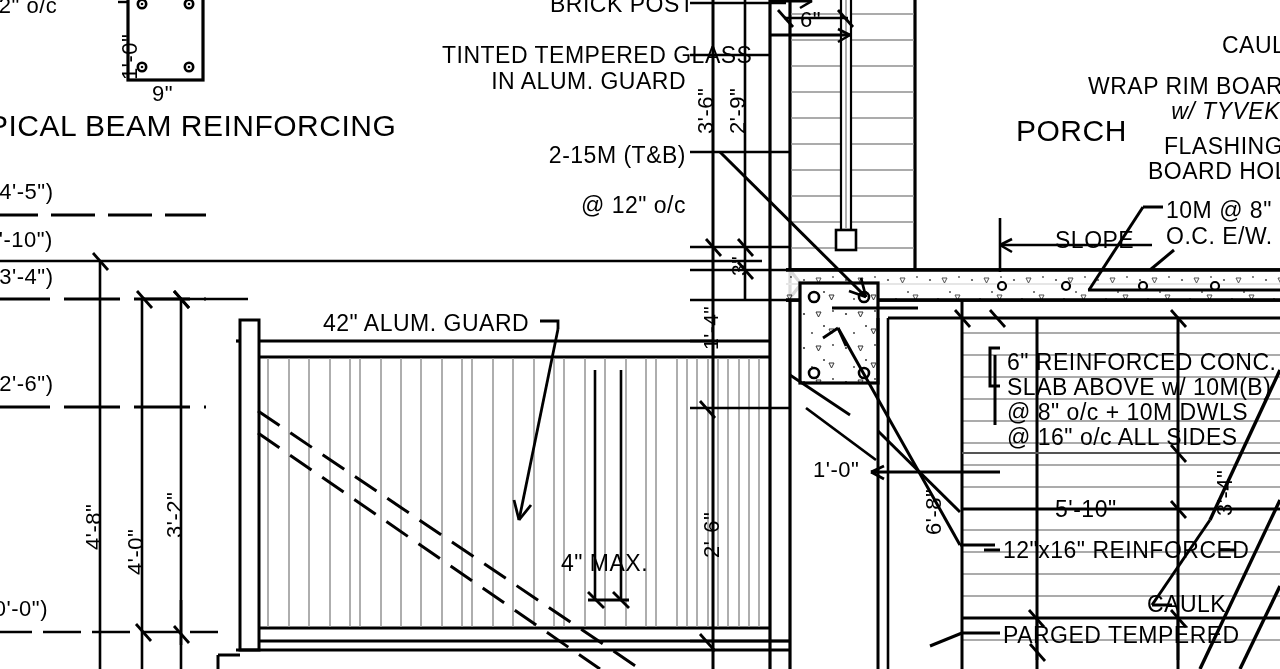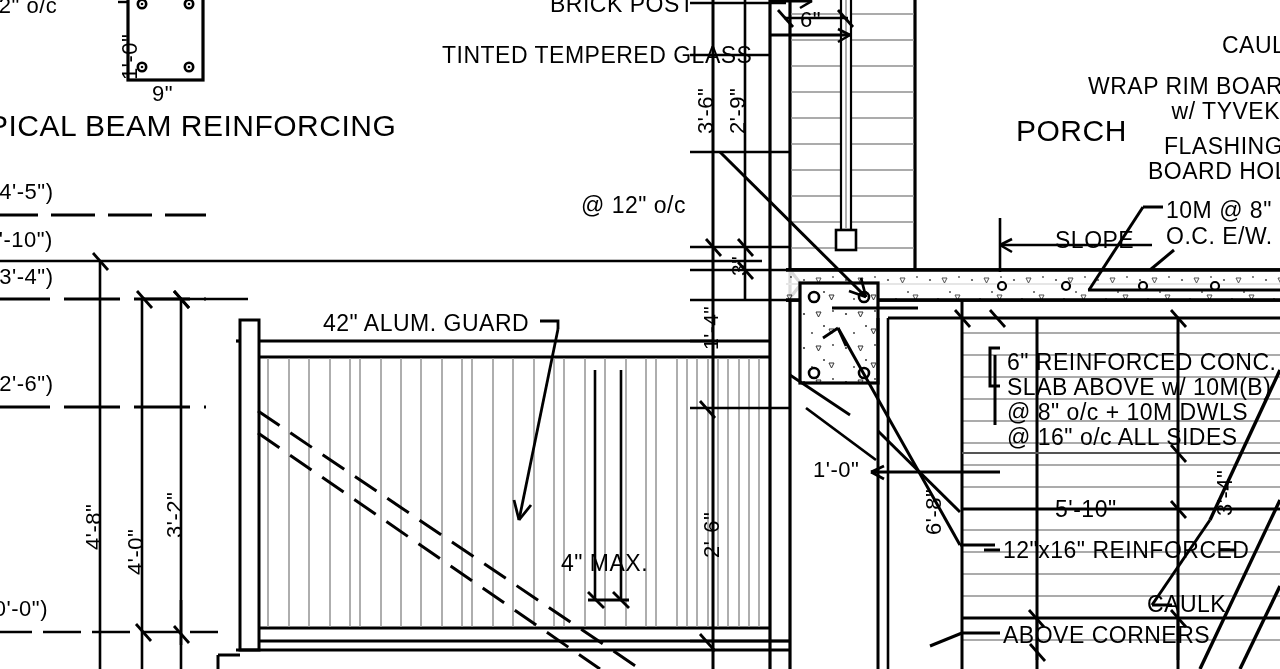--- a/index.html
+++ b/index.html
@@ -311,48 +311,50 @@
   <div class="txt t22" style="left:-14px;top:265px;">+3'-4")</div>
   <div class="txt t22" style="left:-14px;top:372px;">+2'-6")</div>
   <div class="txt t22" style="left:-14px;top:597px;">(0'-0")</div>
 
   <div class="txt t22 rotl" style="left:82px;top:550px;">4'-8"</div>
   <div class="txt t22 rotl" style="left:124px;top:575px;">4'-0"</div>
   <div class="txt t22 rotl" style="left:163px;top:538px;">3'-2"</div>
 
   <div class="txt t23" style="left:550px;top:-8px;">BRICK POST</div>
   <div class="txt t23" style="left:442px;top:43px;">TINTED TEMPERED GLASS</div>
+  <div class="txt t23 rgt" style="left:418px;top:69px;width:268px;">IN ALUM. GUARD</div>
+  <div class="txt t23 rgt" style="left:430px;top:143px;width:256px;">2-15M (T&amp;B)</div>
   <div class="txt t23 rgt" style="left:430px;top:193px;width:256px;">@ 12" o/c</div>
 
   <div class="txt t23" style="left:323px;top:311px;">42" ALUM. GUARD</div>
   <div class="txt t23" style="left:561px;top:551px;">4" MAX.</div>
 
   <div class="txt t22 rotl" style="left:694px;top:134px;">3'-6"</div>
   <div class="txt t22 rotl" style="left:726px;top:134px;">2'-9"</div>
   <div class="txt t21 rotl" style="left:728px;top:276px;">3"</div>
   <div class="txt t21 rotl" style="left:700px;top:350px;">1'-4"</div>
   <div class="txt t22 rotl" style="left:700px;top:558px;">2'-6"</div>
   <div class="txt t22" style="left:813px;top:458px;">1'-0"</div>
   <div class="txt t22" style="left:800px;top:8px;">6"</div>
   <div class="txt t22 rotl" style="left:922px;top:535px;">6'-8"</div>
   <div class="txt t22 rotl" style="left:1213px;top:516px;">3'-4"</div>
 
   <div class="txt t30" style="left:1016px;top:115px;text-align:right;">PORCH</div>
   <div class="txt t23" style="left:1222px;top:33px;">CAULK</div>
   <div class="txt t23" style="left:1088px;top:74px;">WRAP RIM BOARD</div>
-  <div class="txt t23 rgt" style="left:1088px;top:99px;width:192px;">w/ TYVEK</div>
+  <div class="txt t23 rgt" style="left:1088px;top:99px;width:192px;font-style:italic;">w/ TYVEK</div>
   <div class="txt t23" style="left:1148px;top:134px;margin-left:16px;">FLASHING</div>
   <div class="txt t23" style="left:1148px;top:159px;">BOARD HOL</div>
   <div class="txt t23" style="left:1055px;top:216px;margin-top:12px;">SLOPE</div>
   <div class="txt t23" style="left:1166px;top:198px;">10M @ 8"</div>
   <div class="txt t23" style="left:1166px;top:224px;">O.C. E/W.</div>
 
   <div class="txt t23" style="left:1007px;top:350px;">6" REINFORCED CONC.</div>
   <div class="txt t23" style="left:1007px;top:375px;">SLAB ABOVE w/ 10M(B)</div>
   <div class="txt t23" style="left:1007px;top:400px;">@ 8" o/c + 10M DWLS</div>
   <div class="txt t23" style="left:1007px;top:425px;">@ 16" o/c ALL SIDES</div>
 
   <div class="txt t23" style="left:1055px;top:497px;">5'-10"</div>
   <div class="txt t23" style="left:1003px;top:538px;">12"x16" REINFORCED</div>
   <div class="txt t23" style="left:1147px;top:592px;">CAULK</div>
-  <div class="txt t23" style="left:1003px;top:623px;">ABOVE CORNERS</div>
+  <div class="txt t23" style="left:1003px;top:623px;">PARGED TEMPERED</div>
 
 </div>
 
 </body></html>

